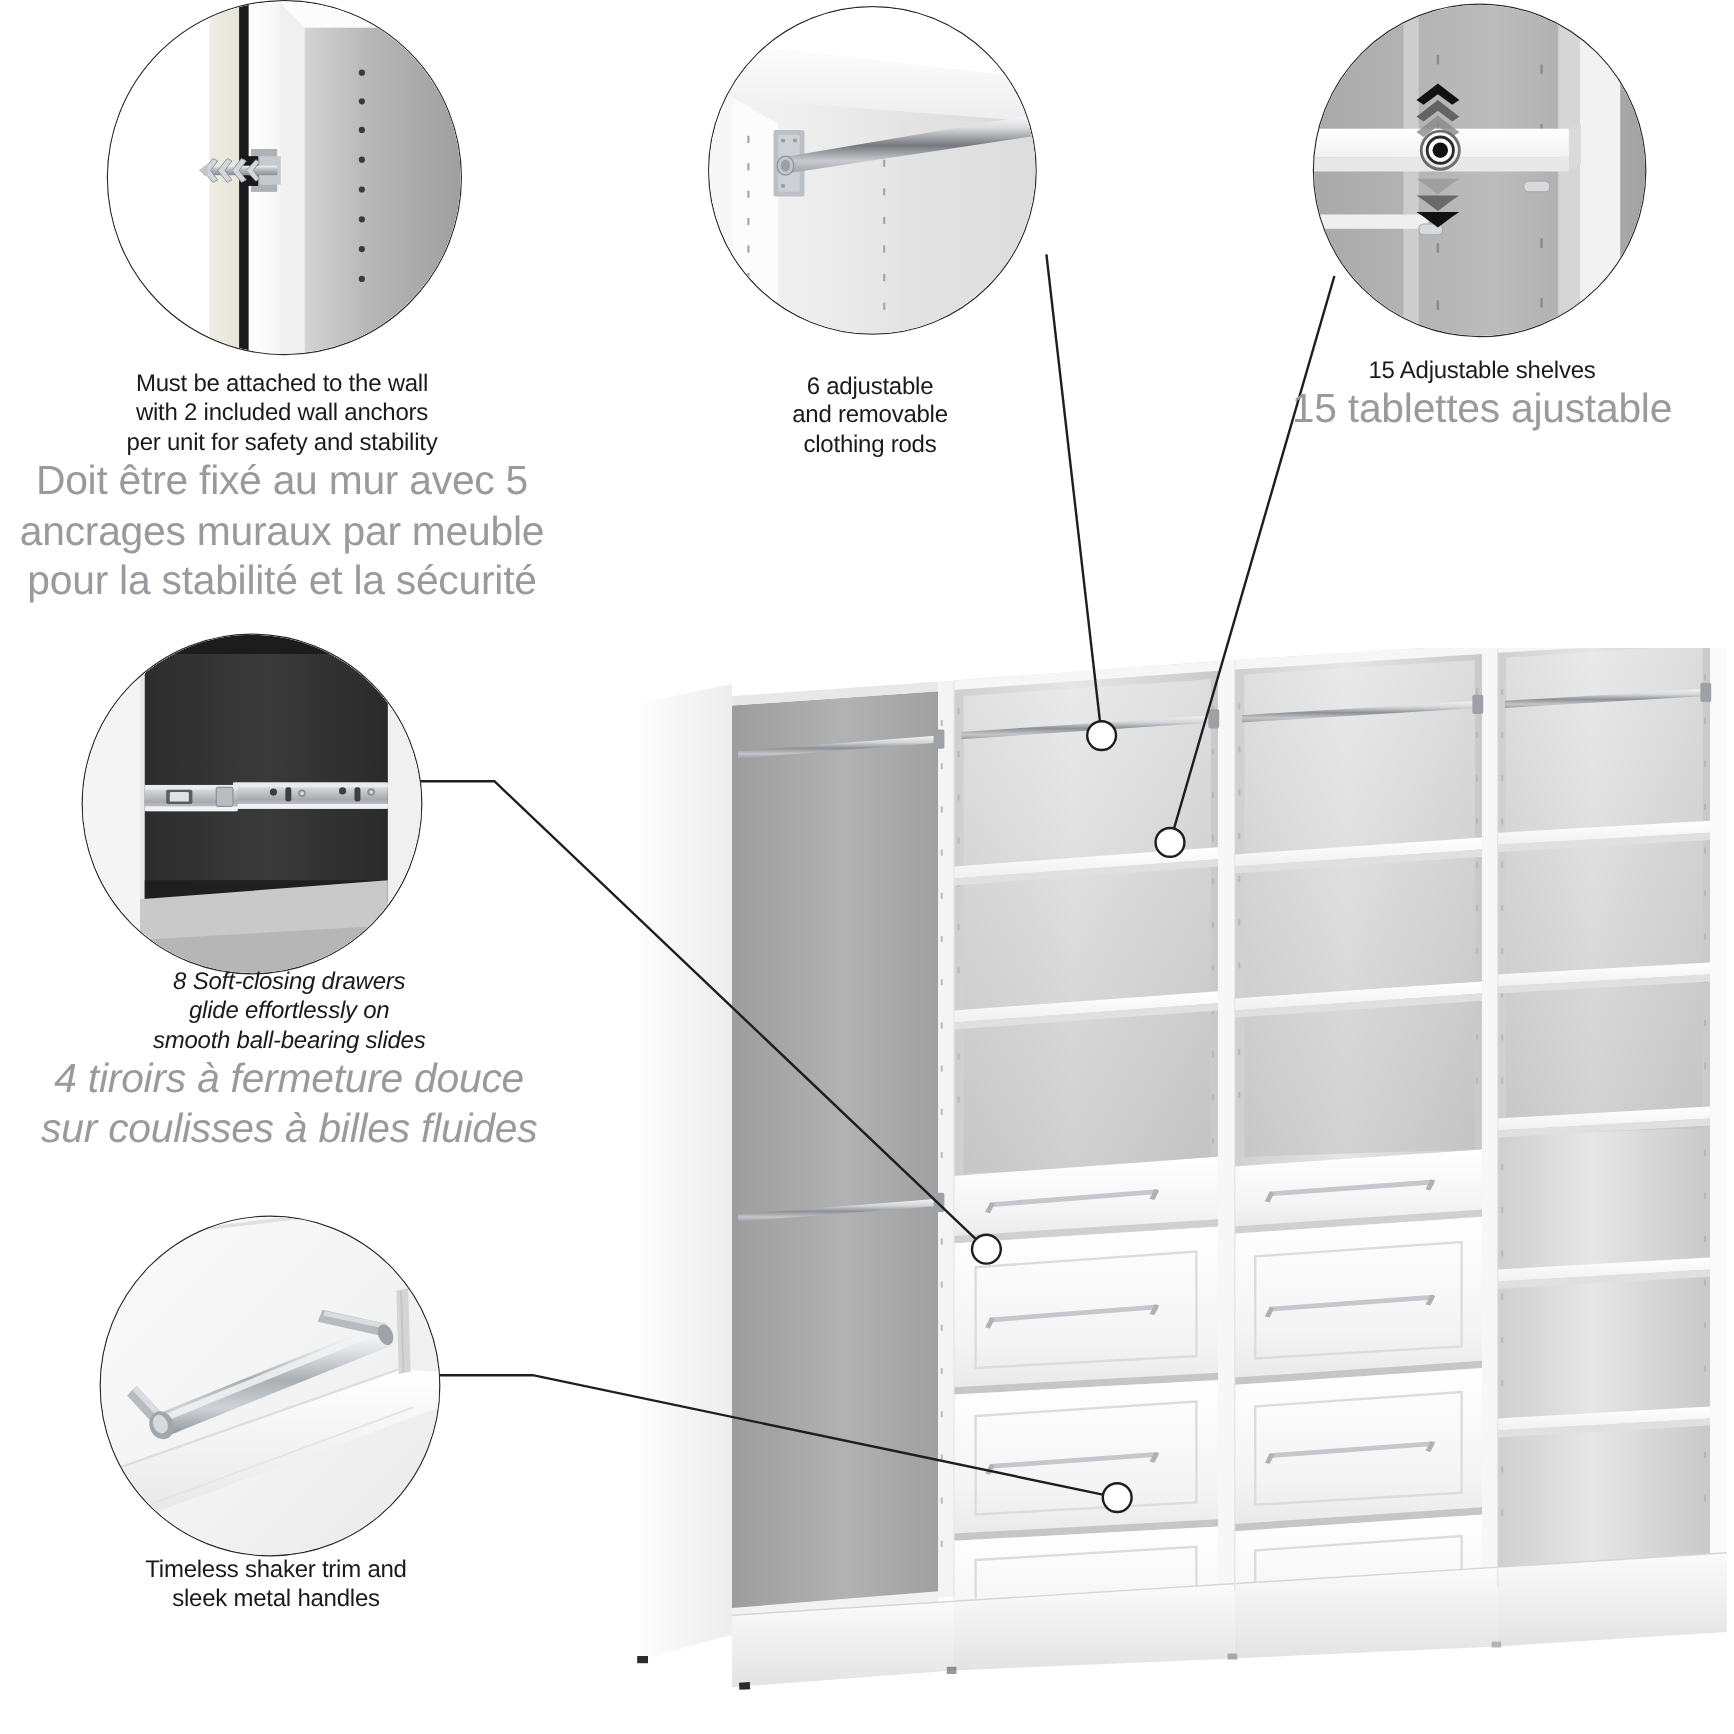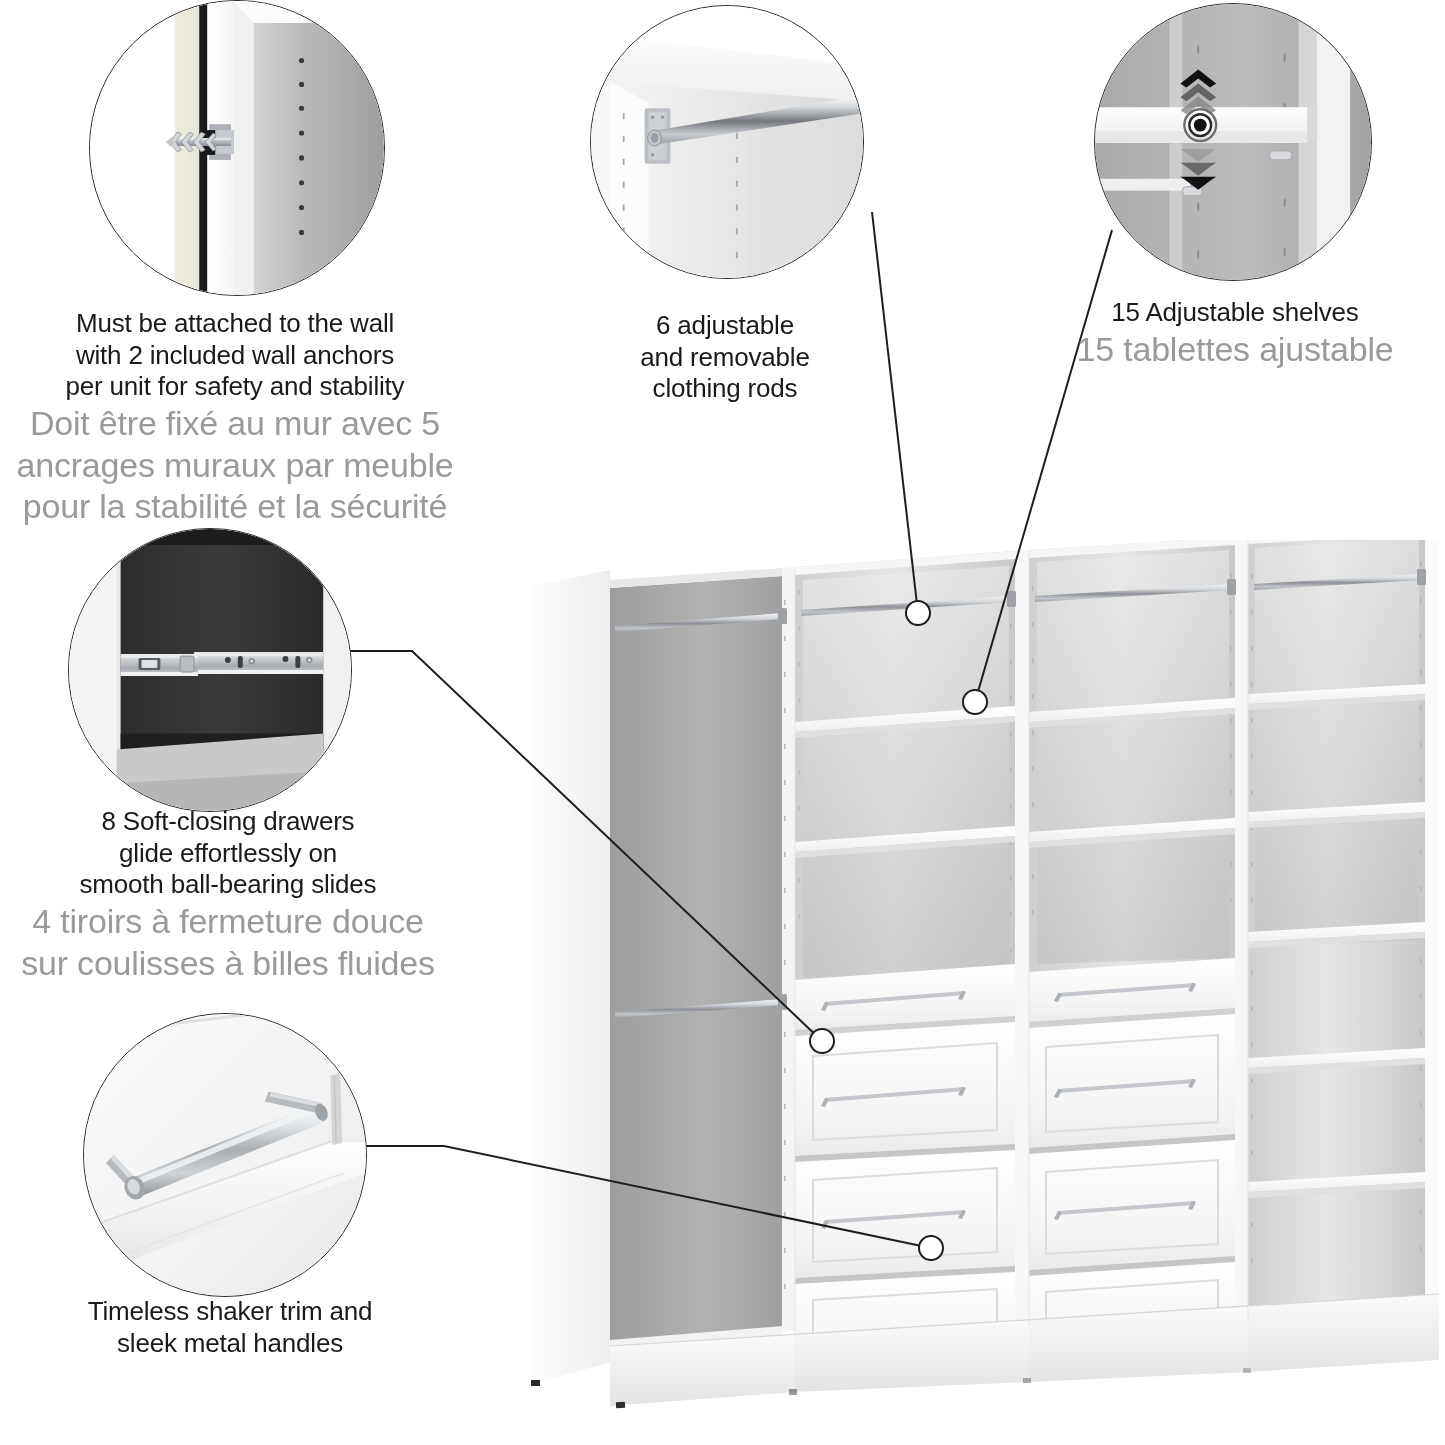--- a/index.html
+++ b/index.html
@@ -35,21 +35,21 @@
   }
 
   
   .caption {
     position: absolute;
     text-align: center;
     line-height: 1.22;
   }
   .caption .en {
     color: #1a1a1a;
-    font-size: 26px;
+    font-size: 20px;
     font-weight: 400;
     letter-spacing: -0.2px;
     white-space: pre-line;
   }
   .caption .fr {
     color: #9a9a9e;
     font-size: 34px;
     font-weight: 400;
     letter-spacing: -0.2px;
     white-space: pre-line;
@@ -707,21 +707,21 @@
         <rect x="170" y="128" width="5" height="12" rx="2" fill="#3c3f42"></rect>
         <circle cx="184" cy="133" r="3.2" fill="#8b8e92"></circle>
         <circle cx="184" cy="133" r="1.6" fill="#d8dbde"></circle>
         <circle cx="218" cy="131" r="3" fill="#3c3f42"></circle>
         <rect x="228" y="128" width="5" height="12" rx="2" fill="#3c3f42"></rect>
         <circle cx="242" cy="132" r="3.2" fill="#8b8e92"></circle>
         <circle cx="242" cy="132" r="1.6" fill="#d8dbde"></circle>
       </g>
     </svg>
   </div>
-  <div class="caption" style="left:8px; top:806px; width:440px;">
+  <div class="caption" style="left:21px; top:806px; width:440px;font-style:italic;">
     <div class="en">8 Soft-closing drawers
 glide effortlessly on
 smooth ball-bearing slides</div>
     <div class="fr">4 tiroirs à fermeture douce
 sur coulisses à billes fluides</div>
   </div>
 
   <div class="callout-circle" style="left:83px; top:1013px; width:284px; height:284px;">
     <svg class="cc-inner" viewBox="0 0 284 284" xmlns="http://www.w3.org/2000/svg">
       <defs>

